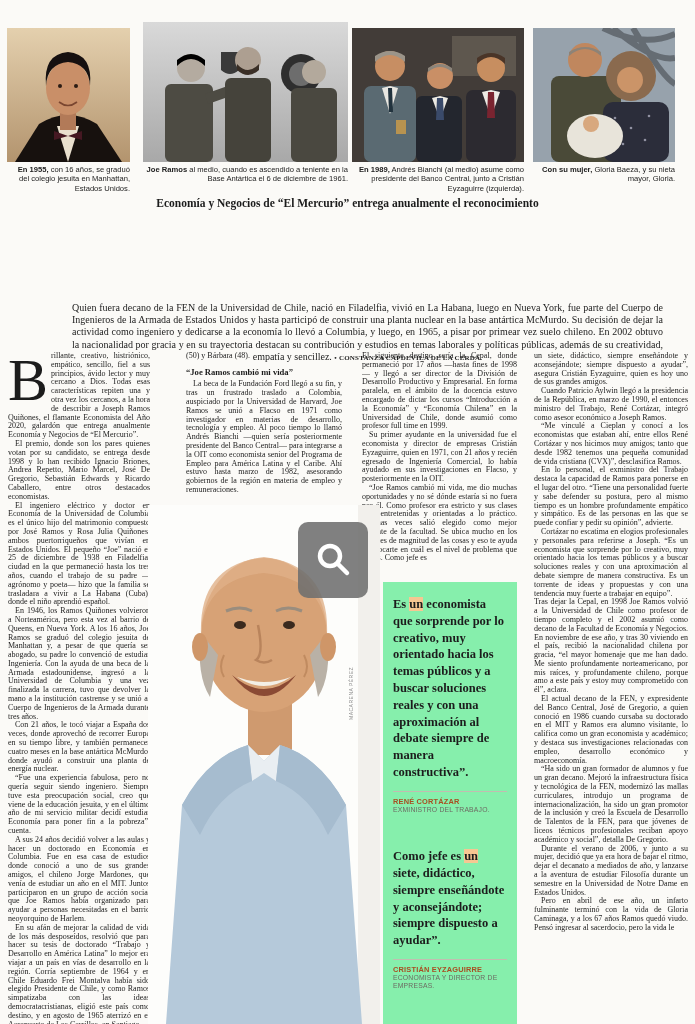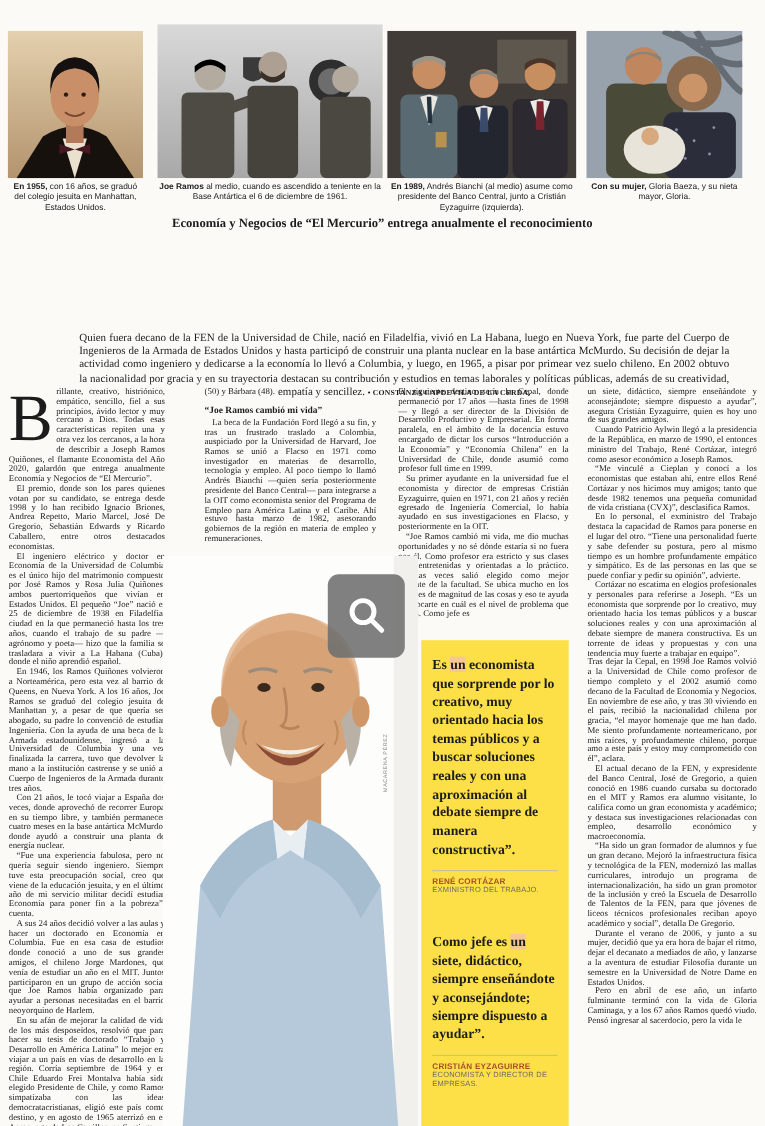--- a/index.html
+++ b/index.html
@@ -3,21 +3,21 @@
 <meta charset="utf-8">
 <style>
   html,body{margin:0;padding:0;}
   body{width:695px;height:1024px;background:#fbfaf7;overflow:hidden;
        font-family:"Liberation Serif",serif;color:#1c1c1c;position:relative;}
   .abs{position:absolute;}
   svg{display:block;}
 
   
   figure{margin:0;}
-  .tp-cap{font-family:"Liberation Sans",sans-serif;font-size:7.6px;line-height:9.3px;color:#222;text-align:center;}
+  .tp-cap{font-family:"Liberation Sans",sans-serif;font-size:7.6px;line-height:9.3px;color:#222;text-align:right;}
   .tp-cap b{font-weight:bold;}
 
   
   .kicker{top:197px;left:0;width:695px;text-align:center;font-weight:bold;font-size:11.5px;}
   .headline{top:209px;left:0;width:695px;text-align:center;font-weight:normal;margin:0;}
   .hl1{font-size:28px;line-height:32px;}
   .hl2{font-size:31px;line-height:34px;letter-spacing:.5px;}
   .lede{top:286px;left:56px;width:591px;font-size:10px;line-height:12.2px;
         text-align:justify;text-align-last:center;margin:16px;}
   .byline{font-weight:bold;font-size:7px;letter-spacing:.2px;}
@@ -31,21 +31,21 @@
 
   
   .mp-credit{font-family:"Liberation Sans",sans-serif;font-size:5px;color:#8a8a8a;
              letter-spacing:.5px;writing-mode:vertical-rl;transform:rotate(180deg);}
 
   
   .zoom-btn{left:298px;top:522px;width:70px;height:76px;background:rgba(110,110,110,.88);
             border-radius:10px;display:flex;align-items:center;justify-content:center;cursor:pointer;}
 
   
-  .qpanel{left:383px;top:582px;width:134px;height:442px;background:#fde047;
+  .qpanel{left:383px;top:582px;width:134px;height:442px;background:#86efac;
           padding:14px 10px 0 10px;box-sizing:border-box;overflow:hidden;}
   .q-text{font-size:12.5px;font-weight:bold;line-height:16.8px;text-align:left;margin:0 0 10px 0;}
   .q-rule{border:0;border-top:1px solid #c2bdb0;margin:0 0 5px 0;}
   .q-name{font-family:"Liberation Sans",sans-serif;font-size:7.4px;font-weight:bold;color:#a84e22;letter-spacing:.2px;}
   .q-role{font-family:"Liberation Sans",sans-serif;font-size:6.8px;color:#6d6a62;letter-spacing:.2px;line-height:8.4px;margin-bottom:34px;}
   mark{background:#f6c792;color:inherit;padding:0;}
 </style>
 </head>
 <body>
 

